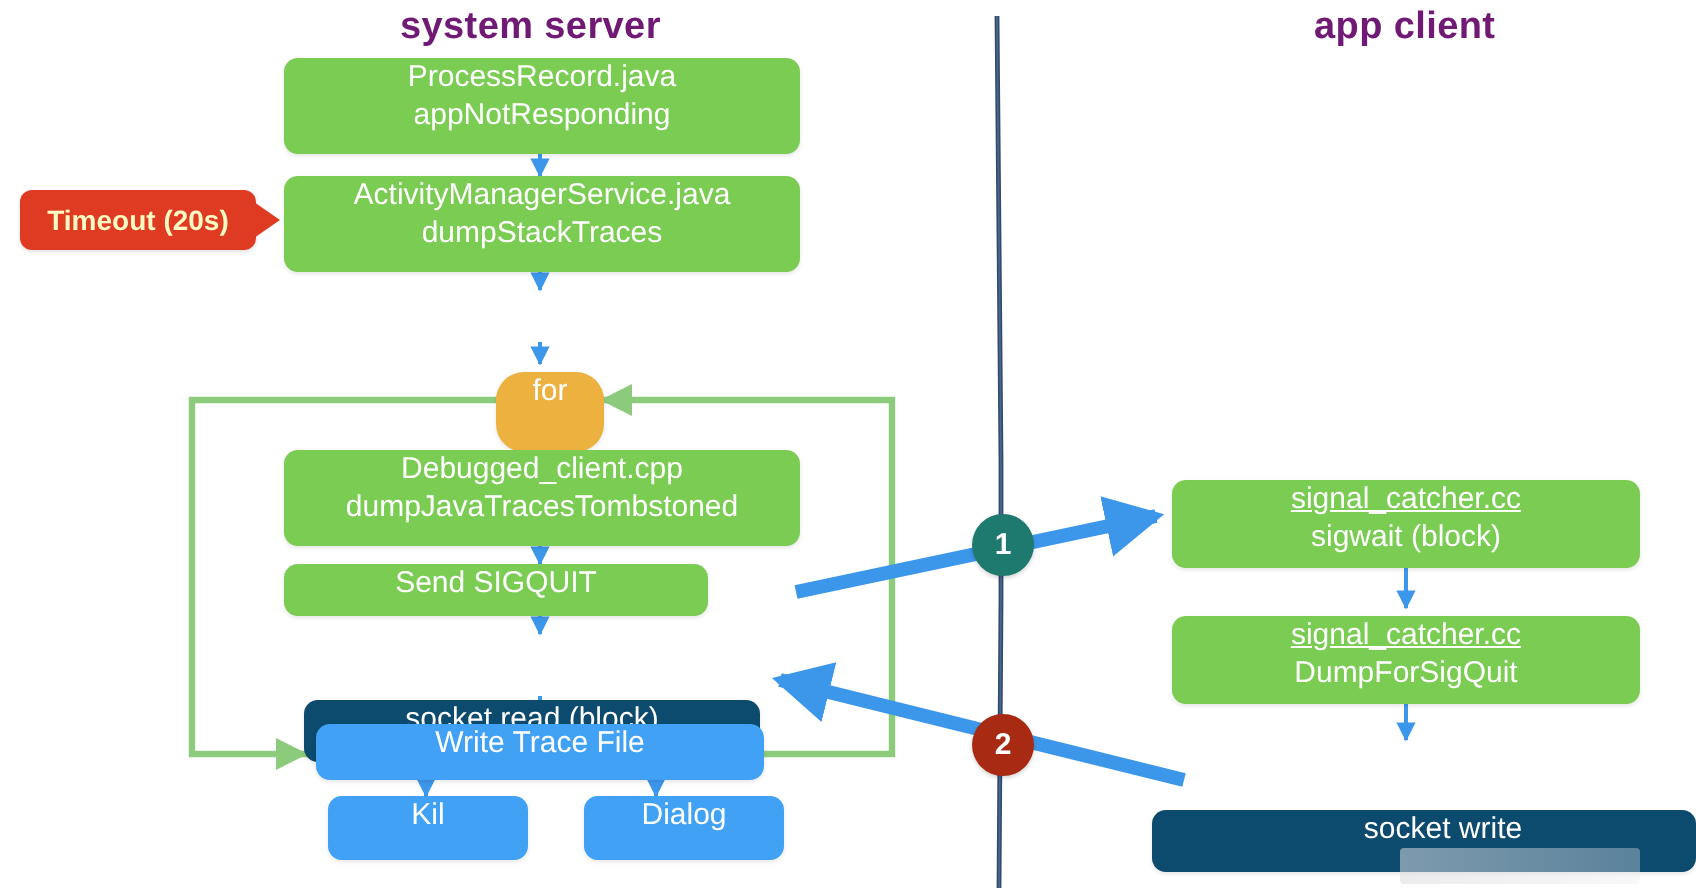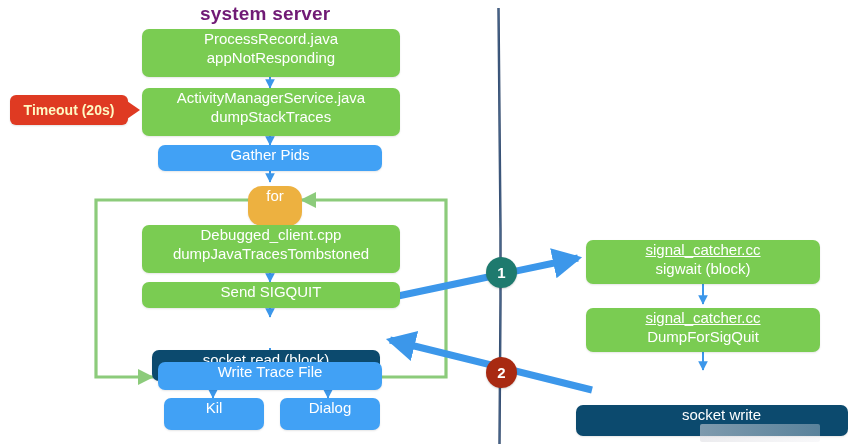--- a/index.html
+++ b/index.html
@@ -159,63 +159,61 @@
 
     <g stroke="#3C97EA" stroke-width="7" fill="none" stroke-linecap="butt">
 
       <line x1="398" y1="296" x2="578" y2="258" marker-end="url(#ah-blue-lg)"></line>
 
       <line x1="592" y1="390" x2="390" y2="340" marker-end="url(#ah-blue-lg)"></line>
     </g>
   </svg>
 
   <div class="col-title" id="title-system-server">system server</div>
+  <div class="col-title" id="title-app-client">app client</div>
 
   <div id="timeout-callout">Timeout (20s)</div>
 
   <div class="node green" style="left:142px; top:29px; width:258px; height:48px;">
     <span>ProcessRecord.java</span>
     <span class="line2">appNotResponding</span>
   </div>
 
   <div class="node green" style="left:142px; top:88px; width:258px; height:48px;">
     <span>ActivityManagerService.java</span>
     <span class="line2">dumpStackTraces</span>
   </div>
 
-  <div class="node blue" style="left:158px; top:145px; width:224px; height:26px;">
-    <span>Gather Pids</span>
-  </div>
 
   <div class="node amber" style="left:248px; top:186px; width:54px; height:40px;border-radius:14px;">
     <span>for</span>
   </div>
 
   <div class="node green" style="left:142px; top:225px; width:258px; height:48px;">
     <span>Debugged_client.cpp</span>
     <span class="line2">dumpJavaTracesTombstoned</span>
   </div>
 
-  <div class="node green" style="left:142px; top:282px; width:258px; height:26px;">
+  <div class="node green" style="left:142px; top:282px; width:212px; height:26px;">
     <span>Send SIGQUIT</span>
   </div>
 
   <div class="node pink" style="left:152px; top:317px; width:228px; height:31px;">
     <span>socket read  (block)</span>
   </div>
 
   <div class="node blue" style="left:158px; top:362px; width:224px; height:28px;">
     <span>Write Trace File</span>
   </div>
 
   <div class="node blue" style="left:164px; top:398px; width:100px; height:32px;">
     <span>Kil</span>
   </div>
 
-  <div class="node blue" style="left:280px; top:398px; width:100px; height:32px;">
+  <div class="node blue" style="left:292px; top:398px; width:100px; height:32px;">
     <span>Dialog</span>
   </div>
 
   <div class="node green" style="left:586px; top:240px; width:234px; height:44px;">
     <span class="underline">signal_catcher.cc</span>
     <span class="line2">sigwait  (block)</span>
   </div>
 
   <div class="node green" style="left:586px; top:308px; width:234px; height:44px;">
     <span class="underline">signal_catcher.cc</span>

